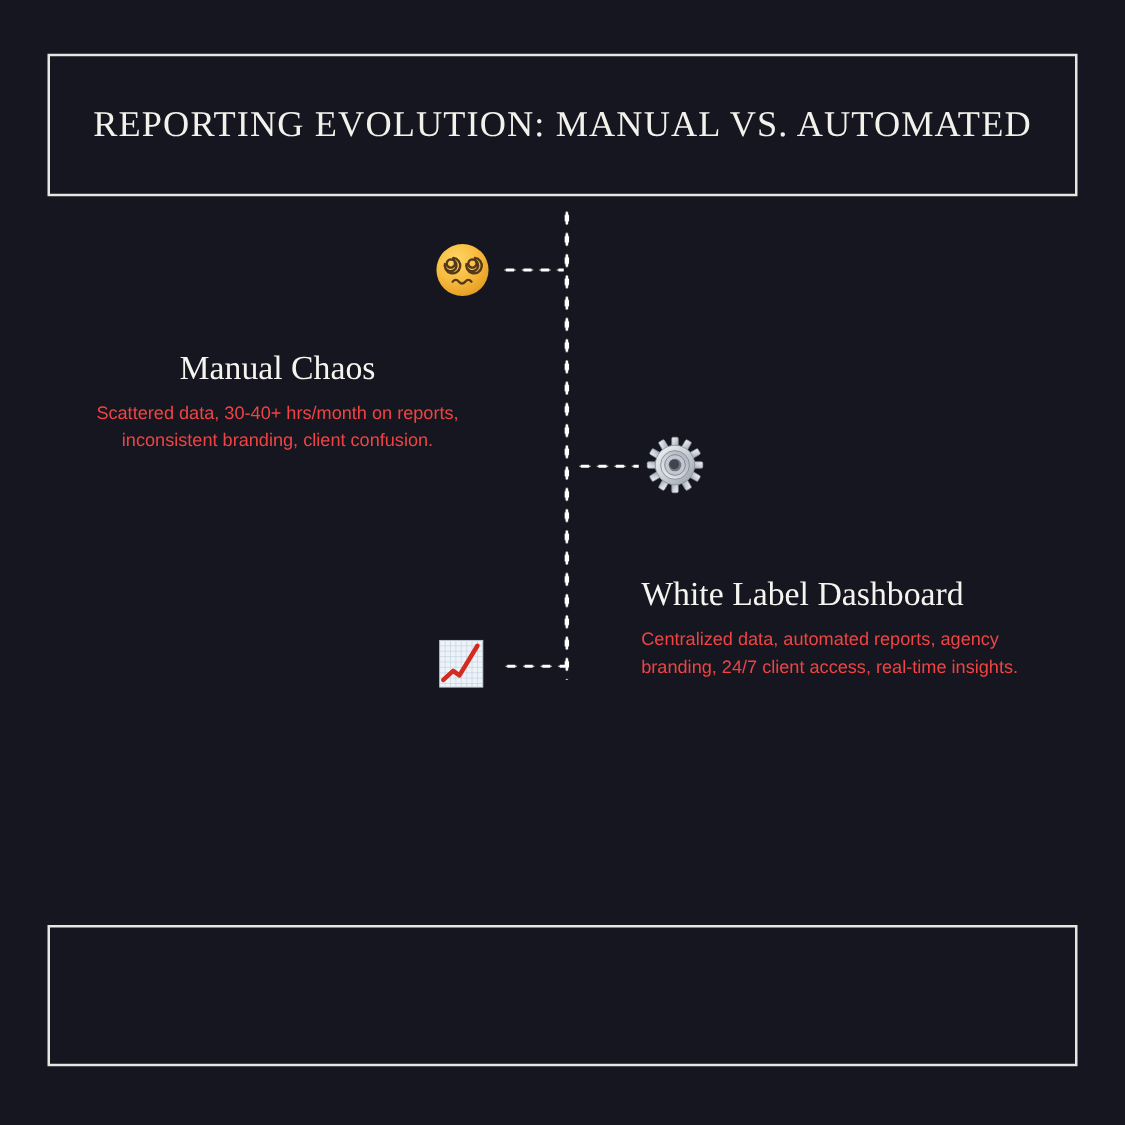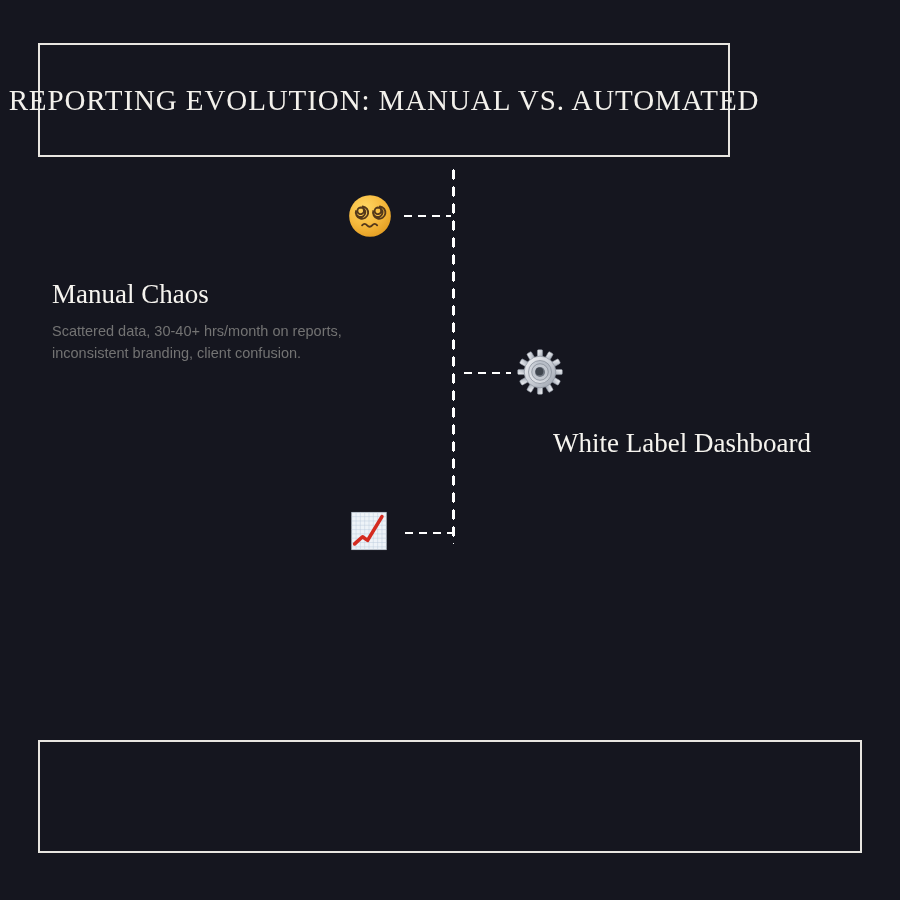--- a/index.html
+++ b/index.html
@@ -19,21 +19,21 @@
     width: 900px;
     height: 900px;
     background: #15161f;
   }
 
   
   .title-box {
     position: absolute;
     left: 38px;
     top: 43px;
-    width: 692px;
+    width: 824px;
     height: 114px;
     border: 2px solid #e8e6e0;
     box-sizing: border-box;
     display: flex;
     align-items: center;
     justify-content: center;
   }
   .title-text {
     font-family: "Liberation Serif", "DejaVu Serif", serif;
     font-size: 29px;
@@ -77,41 +77,41 @@
   }
   .emoji svg { display: block; width: 46px; height: 46px; }
   .emoji-dizzy { left: 347px; top: 193px; }
   .emoji-gear  { left: 517px; top: 349px; }
   .emoji-chart { left: 346px; top: 508px; }
 
   
   .stage {
     position: absolute;
   }
-  .stage-left  { left: 52px;  width: 340px; text-align: left; }
+  .stage-left  { left: 52px;  width: 340px; text-align: center; }
   .stage-right { left: 513px; width: 348px; text-align: left; }
 
   .stage-heading {
     font-family: "Liberation Serif", "DejaVu Serif", serif;
     font-size: 27px;
     color: #f6f4ef;
     margin: 0 0 11px 0;
     line-height: 1.15;
     font-weight: 400;
   }
   .stage-body {
     font-family: "Liberation Sans", sans-serif;
     font-size: 14.5px;
     line-height: 1.5;
-    color: #737373;
+    color: #ef4444;
     margin: 0;
   }
 
   .stage-1 { top: 279px; }
-  .stage-2 { top: 428px; margin-left: 40px; }
+  .stage-2 { top: 460px; }
   .stage-3 { top: 601px; }
 
   
   .footer-box {
     position: absolute;
     left: 38px;
     top: 740px;
     width: 824px;
     height: 113px;
     border: 2px solid #e8e6e0;
@@ -210,20 +210,21 @@
     </svg>
   </div>
 
   <div class="stage stage-left stage-1">
     <h2 class="stage-heading">Manual Chaos</h2>
     <p class="stage-body">Scattered data, 30-40+ hrs/month on reports, inconsistent branding, client confusion.</p>
   </div>
 
   <div class="stage stage-right stage-2">
     <h2 class="stage-heading">White Label Dashboard</h2>
+    <p class="stage-body">Centralized data, automated reports, agency branding, 24/7 client access, real-time insights.</p>
   </div>
 
   <div class="stage stage-left stage-3">
   </div>
 
   <div class="footer-box">
     <span class="footer-text"></span>
   </div>
 
 </div>

